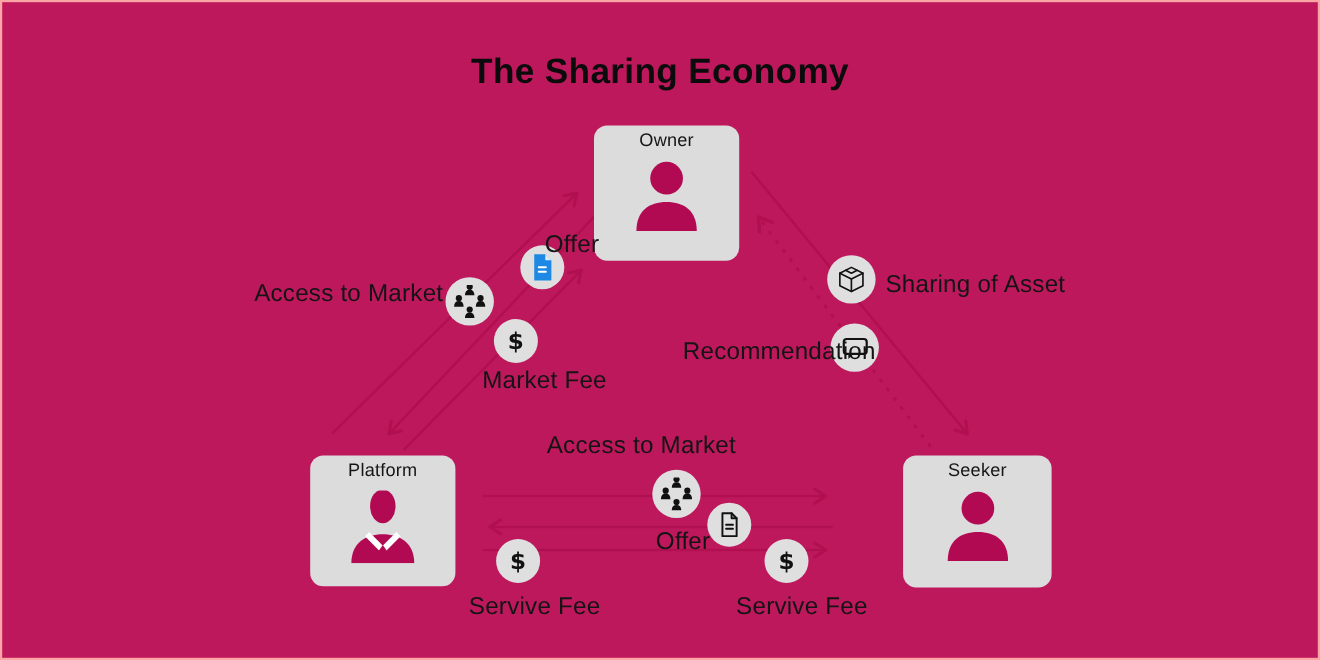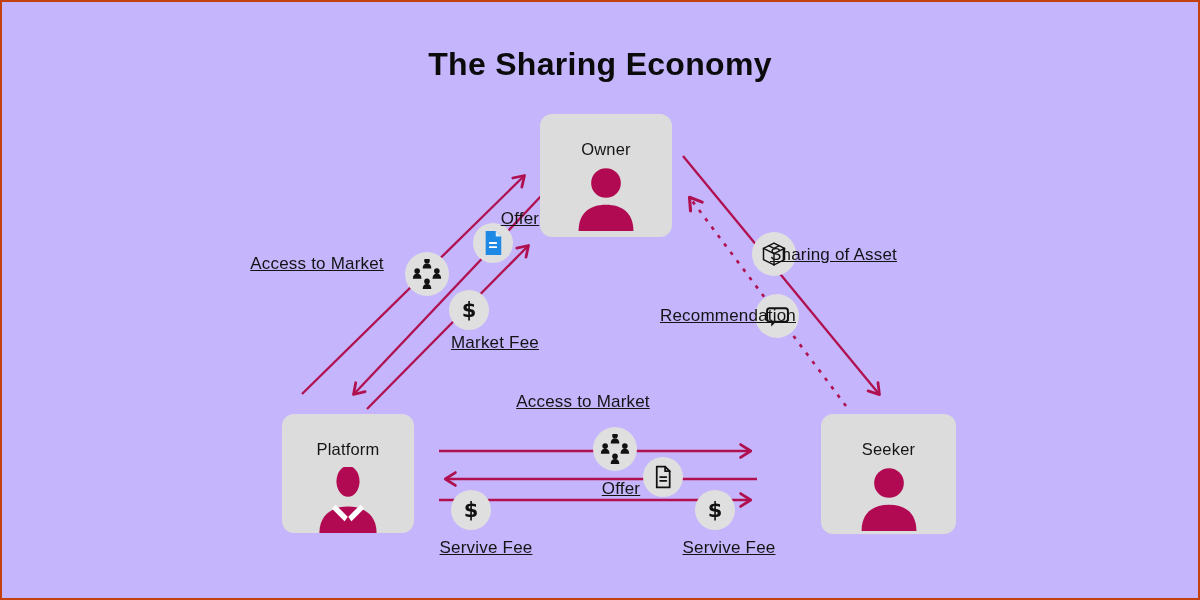--- a/index.html
+++ b/index.html
@@ -6,46 +6,46 @@
     --accent:#b0104f;
     --person:#b20a52;
     --doc-blue:#1e88e5;
     --node-fill:#dcdcdc;
     --chip-fill:#dfdfdf;
     --ink:#141414;
   }
   *{margin:0;padding:0;box-sizing:border-box}
   body{background:#fff;font-family:"Liberation Sans","DejaVu Sans",sans-serif;}
   .page{
-    position:relative;width:1200px;height:600px;background:#c4b5fd;
-    border:2px solid #c2410c;overflow:hidden;
+    position:relative;width:1200px;height:600px;background:#be185d;
+    border:2px solid #fca5a5;overflow:hidden;
   }
   .title{
     position:absolute;top:44px;left:0;width:100%;text-align:center;
     font-size:32px;font-weight:800;color:#0b0b0b;letter-spacing:.3px;
   }
   svg.lines{position:absolute;left:0;top:0;z-index:1}
   svg.lines line{stroke:var(--accent);stroke-width:2.3px;fill:none}
   svg.lines line.dashed{stroke-dasharray:3.5 7;stroke-width:2.6px}
   #ah path{stroke:var(--accent);fill:none;stroke-width:1.5px;stroke-linecap:round;stroke-linejoin:round}
   .node{
     position:absolute;background:var(--node-fill);border-radius:12px;z-index:2;
     display:flex;flex-direction:column;align-items:center;
   }
-  .node-label{font-size:16.5px;font-weight:500;color:#151515;margin-top:26px;letter-spacing:.2px}
+  .node-label{font-size:16.5px;font-weight:500;color:#151515;margin-top:5px;letter-spacing:.2px}
   .node .figure{margin-top:8px}
   .chip{
     position:absolute;width:44px;height:44px;border-radius:50%;background:var(--chip-fill);
     display:flex;align-items:center;justify-content:center;z-index:3;
   }
   .chip.small{width:40px;height:40px}
   .dollar{font-size:21px;font-weight:600;color:#111;font-family:"DejaVu Sans",sans-serif}
   .lbl{
-    position:absolute;z-index:4;font-size:17px;font-weight:500;color:var(--ink);
-    white-space:nowrap;letter-spacing:.2px;text-decoration:underline;
+    position:absolute;z-index:4;font-size:22px;font-weight:500;color:var(--ink);
+    white-space:nowrap;letter-spacing:.2px;
   }
   .lbl.c{transform:translateX(-50%)}
   .lbl.r{transform:translateX(-100%)}
   .ico-stroke{stroke:#111;fill:none;stroke-width:3.4px;stroke-linejoin:round;stroke-linecap:round}
 </style>
 </head>
 <body>
 
 <div class="page">
 
@@ -176,20 +176,20 @@
     <span class="dollar">$</span>
   </div>
 
   <div class="chip small" style="left:693px;top:488px">
     <span class="dollar">$</span>
   </div>
 
   <div class="lbl c" style="left:315px;top:252px">Access to Market</div>
   <div class="lbl c" style="left:518px;top:207px">Offer</div>
   <div class="lbl c" style="left:493px;top:331px">Market Fee</div>
-  <div class="lbl" style="left:768px;top:243px">Sharing of Asset</div>
+  <div class="lbl" style="left:803px;top:243px">Sharing of Asset</div>
   <div class="lbl r" style="left:794px;top:304px">Recommendation</div>
   <div class="lbl c" style="left:581px;top:390px">Access to Market</div>
   <div class="lbl c" style="left:619px;top:477px">Offer</div>
   <div class="lbl c" style="left:484px;top:536px">Servive Fee</div>
   <div class="lbl c" style="left:727px;top:536px">Servive Fee</div>
 
 </div>
 
 </body></html>

